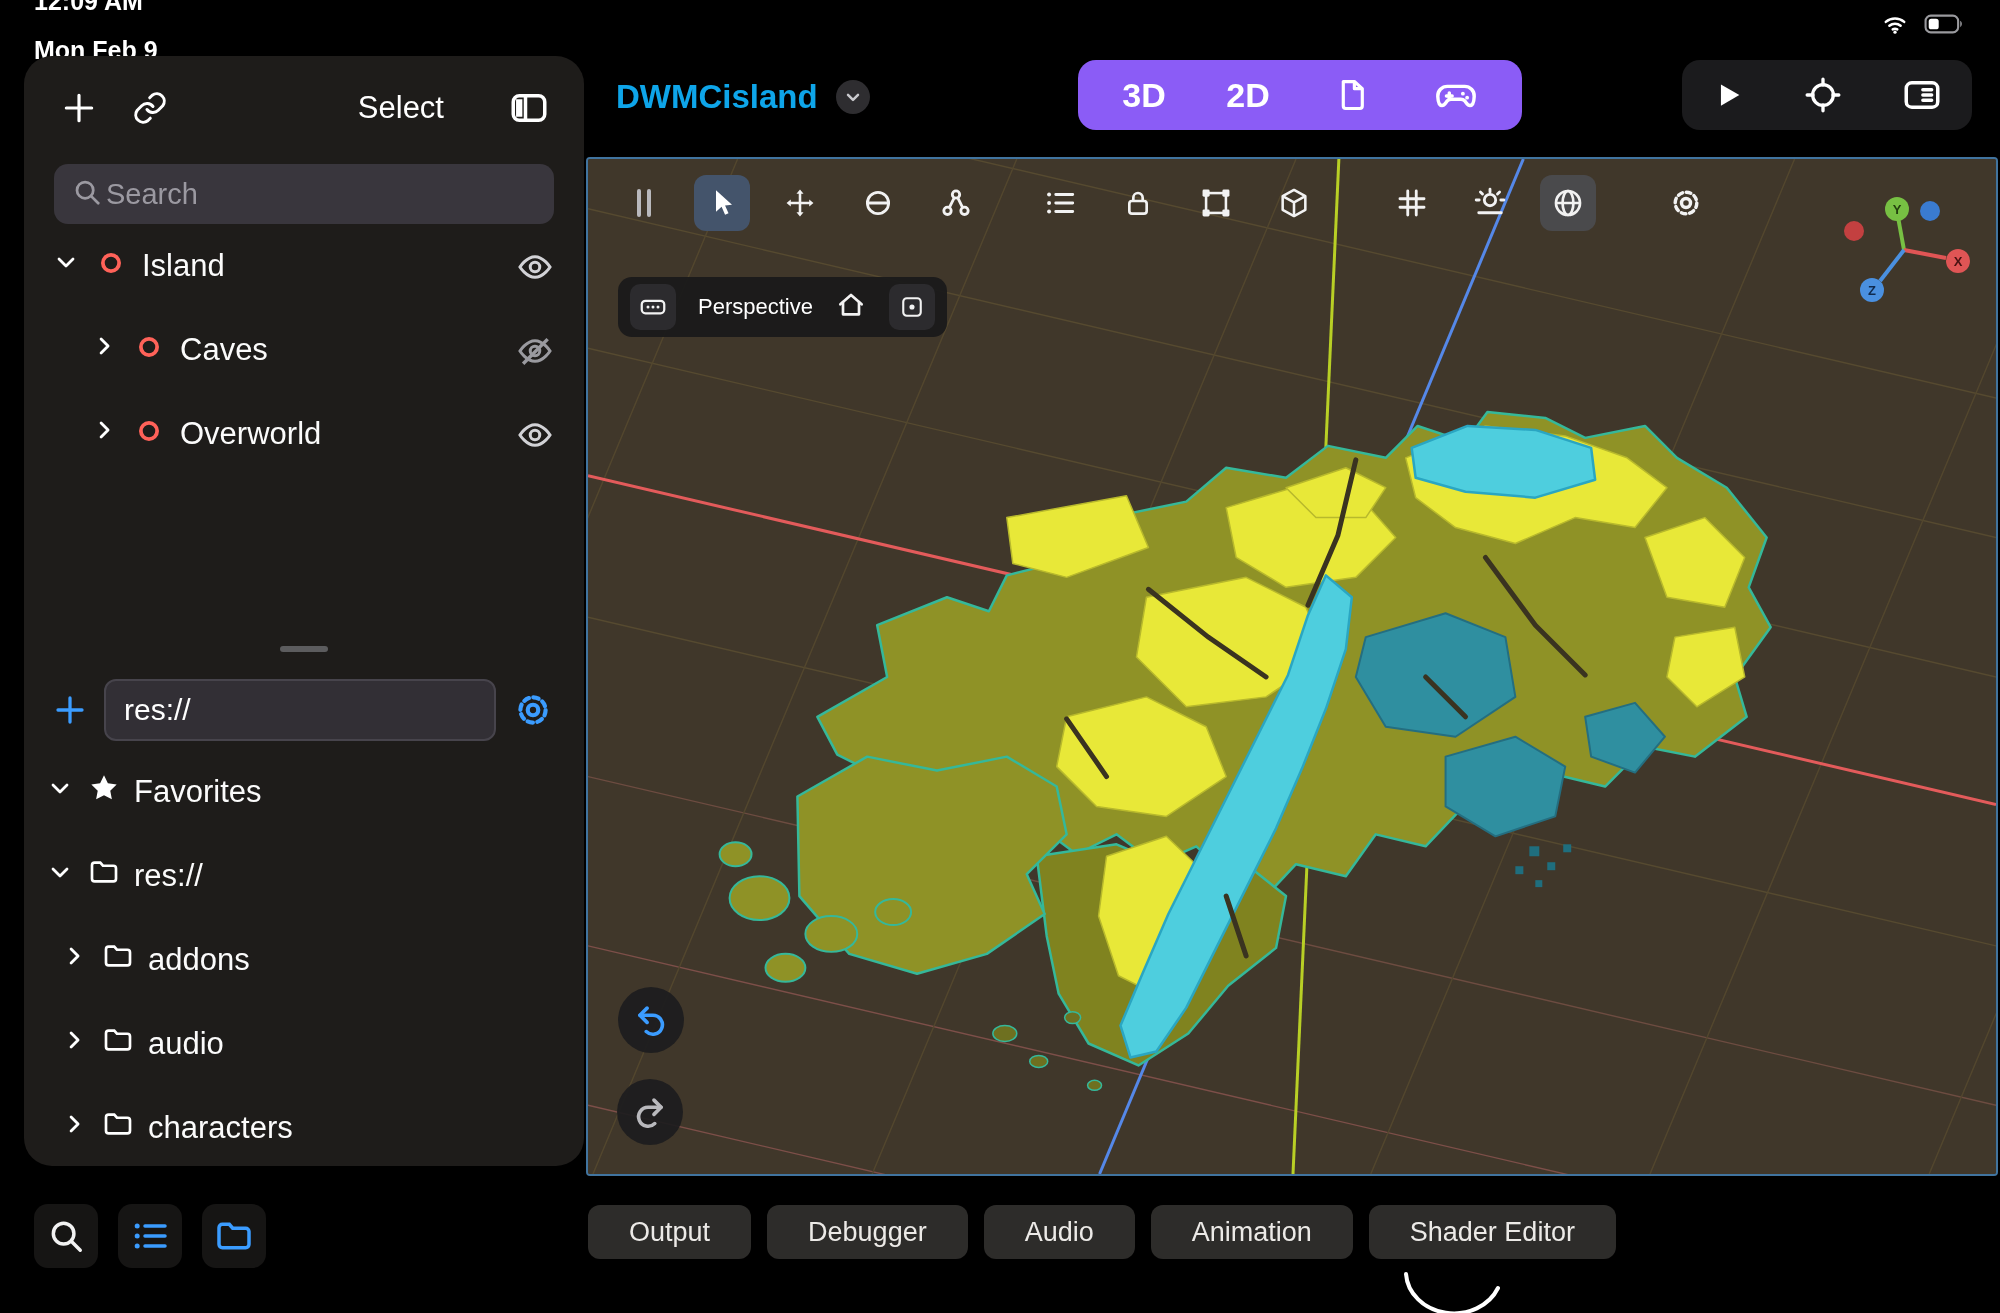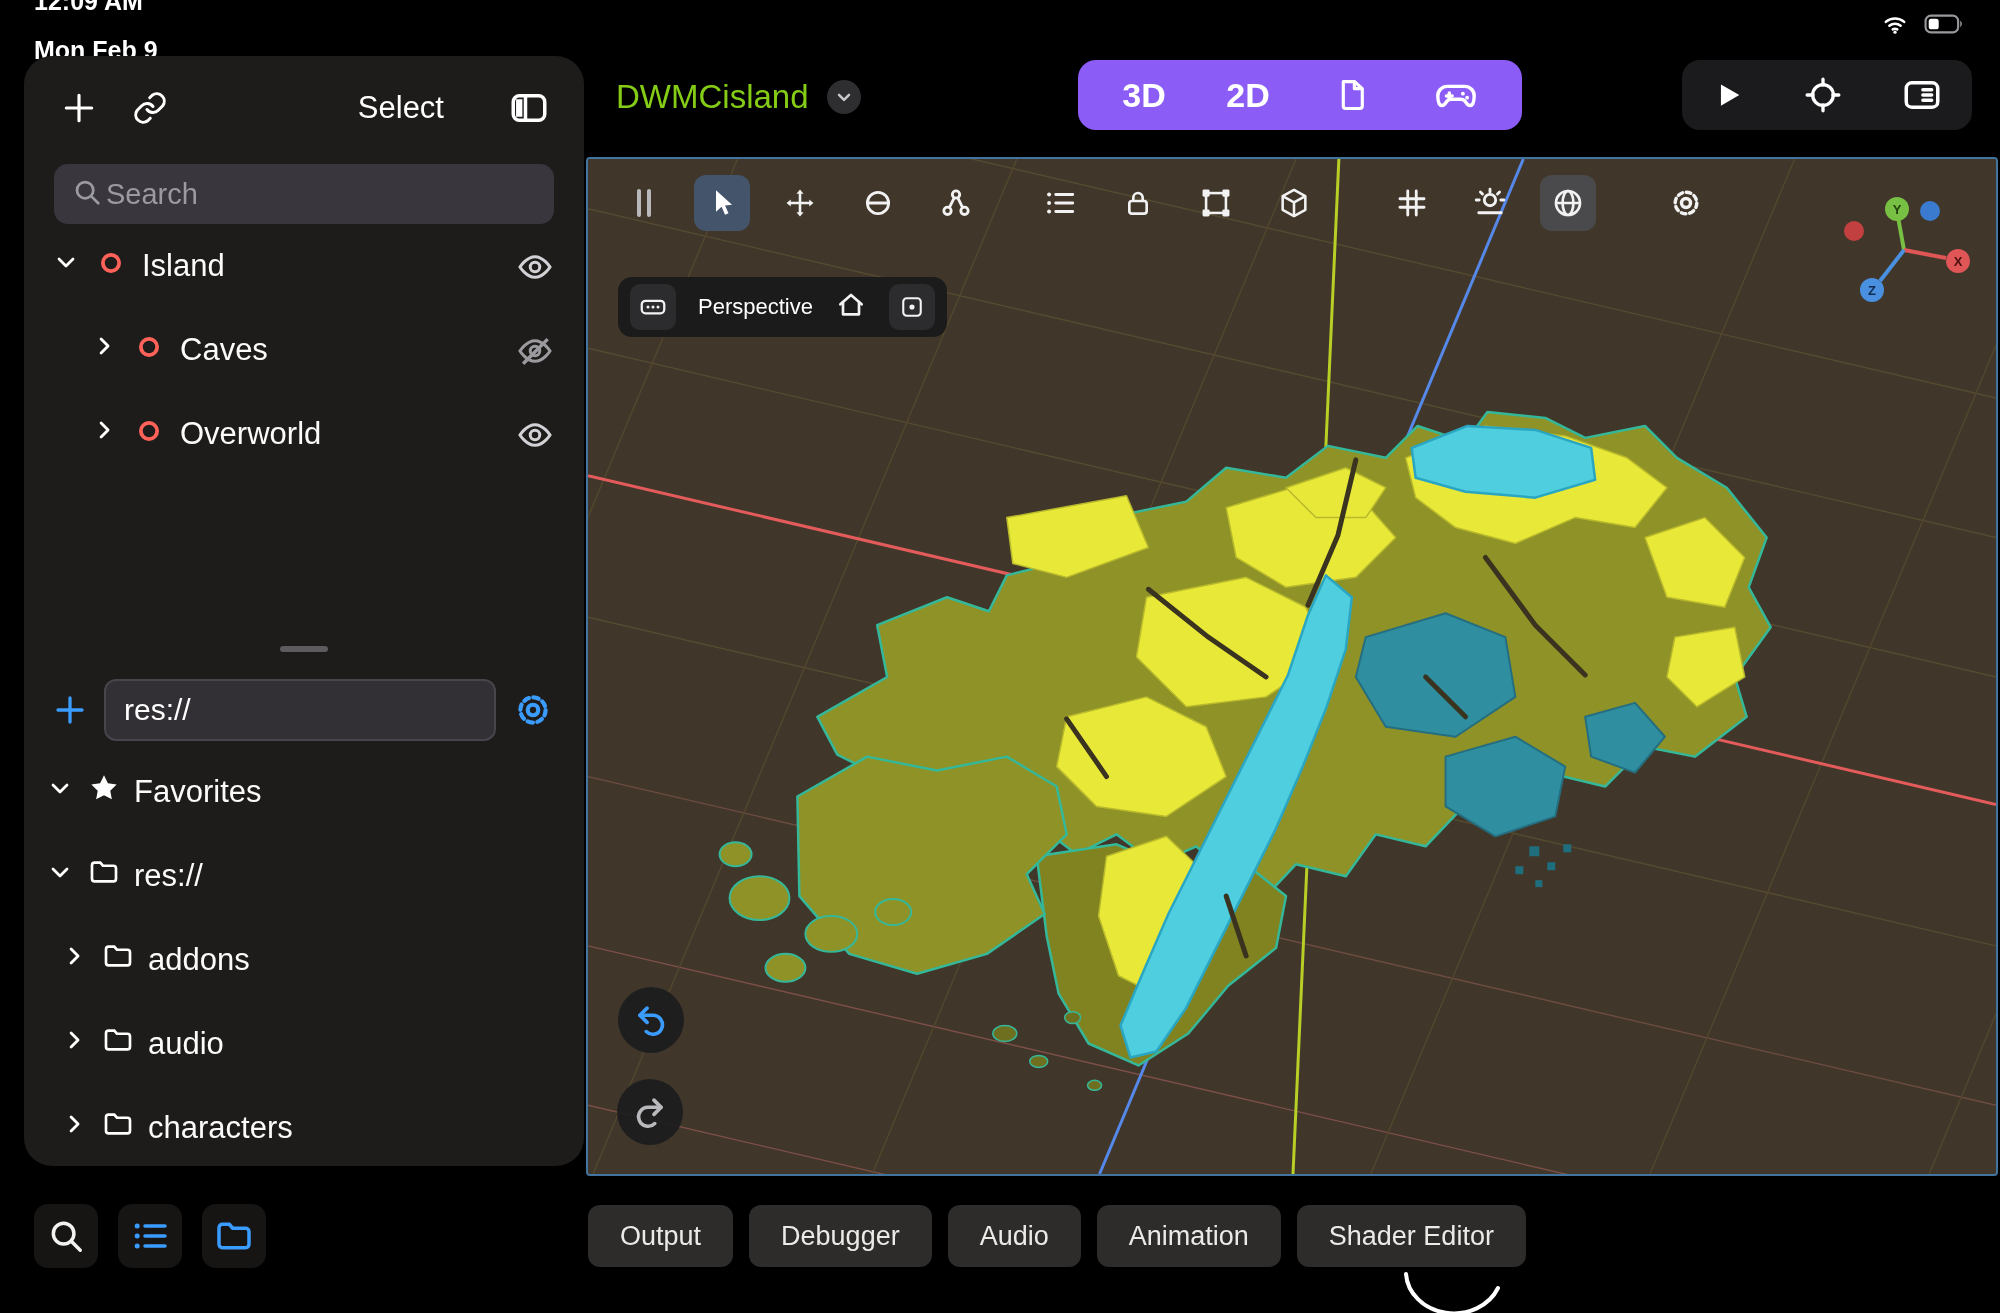--- a/index.html
+++ b/index.html
@@ -41,21 +41,21 @@
   .file-row { display:flex; align-items:center; gap:14px; height:84px; padding:0 30px 0 22px; font-size:31px; color:#fbfbfb; }
   .file-row.indent { padding-left:36px; }
 
   
   .dock { position:absolute; left:34px; top:1204px; display:flex; gap:20px; }
   .dock button { width:64px; height:64px; background:#161514; border-radius:14px; }
   .dock .blue { color:#3b9cff; }
 
   
   .title-group { position:absolute; left:616px; top:78px; display:flex; align-items:center; gap:18px; }
-  .title-group .title { font-size:33px; font-weight:400; color:#84cc16; }
+  .title-group .title { font-size:33px; font-weight:700; color:#0ea5e9; }
   .title-chev { width:34px; height:34px; background:#2e2d30; border-radius:50%; color:#c9c9cd; }
 
   .mode-pill { position:absolute; left:1078px; top:60px; height:70px; background:#8b5cf6; border-radius:18px; display:flex; align-items:center; padding:0 14px; }
   .mode-pill button { width:104px; height:70px; font-size:34px; font-weight:700; color:#fff; }
 
   .run-pill { position:absolute; left:1682px; top:60px; width:290px; height:70px; background:#1b1b1d; border-radius:18px; display:flex; align-items:center; justify-content:space-around; }
 
   
   .viewport { position:absolute; left:586px; top:157px; width:1412px; height:1019px; background:#40372a; border:2px solid #41749f; border-radius:4px; overflow:hidden; }
   .scene { position:absolute; inset:0; width:100%; height:100%; }
@@ -73,21 +73,21 @@
 
   .gizmo { position:absolute; right:14px; top:34px; }
   .gizmo text { font-family:"Liberation Sans", sans-serif; }
 
   .undo-btn, .redo-btn { position:absolute; width:66px; height:66px; border-radius:50%; background:rgba(28,28,30,.92); }
   .undo-btn { left:30px; top:828px; color:#3b9cff; }
   .redo-btn { left:29px; top:920px; color:#b9b9bd; }
 
   
   .bottom-bar { position:absolute; left:588px; top:1205px; display:flex; gap:16px; }
-  .bottom-bar button { height:62px; padding:0 32px; background:#2d2c2a; border-radius:12px; font-size:27px; color:#eceae7; }
+  .bottom-bar button { height:54px; padding:0 41px; background:#2d2c2a; border-radius:12px; font-size:27px; color:#eceae7; }
 
   .corner-arc { position:absolute; left:1400px; top:1268px; }
 </style>
 </head>
 <body>
 
 <div class="screen">
 
   <div class="status-bar">
     <div class="status-left">

